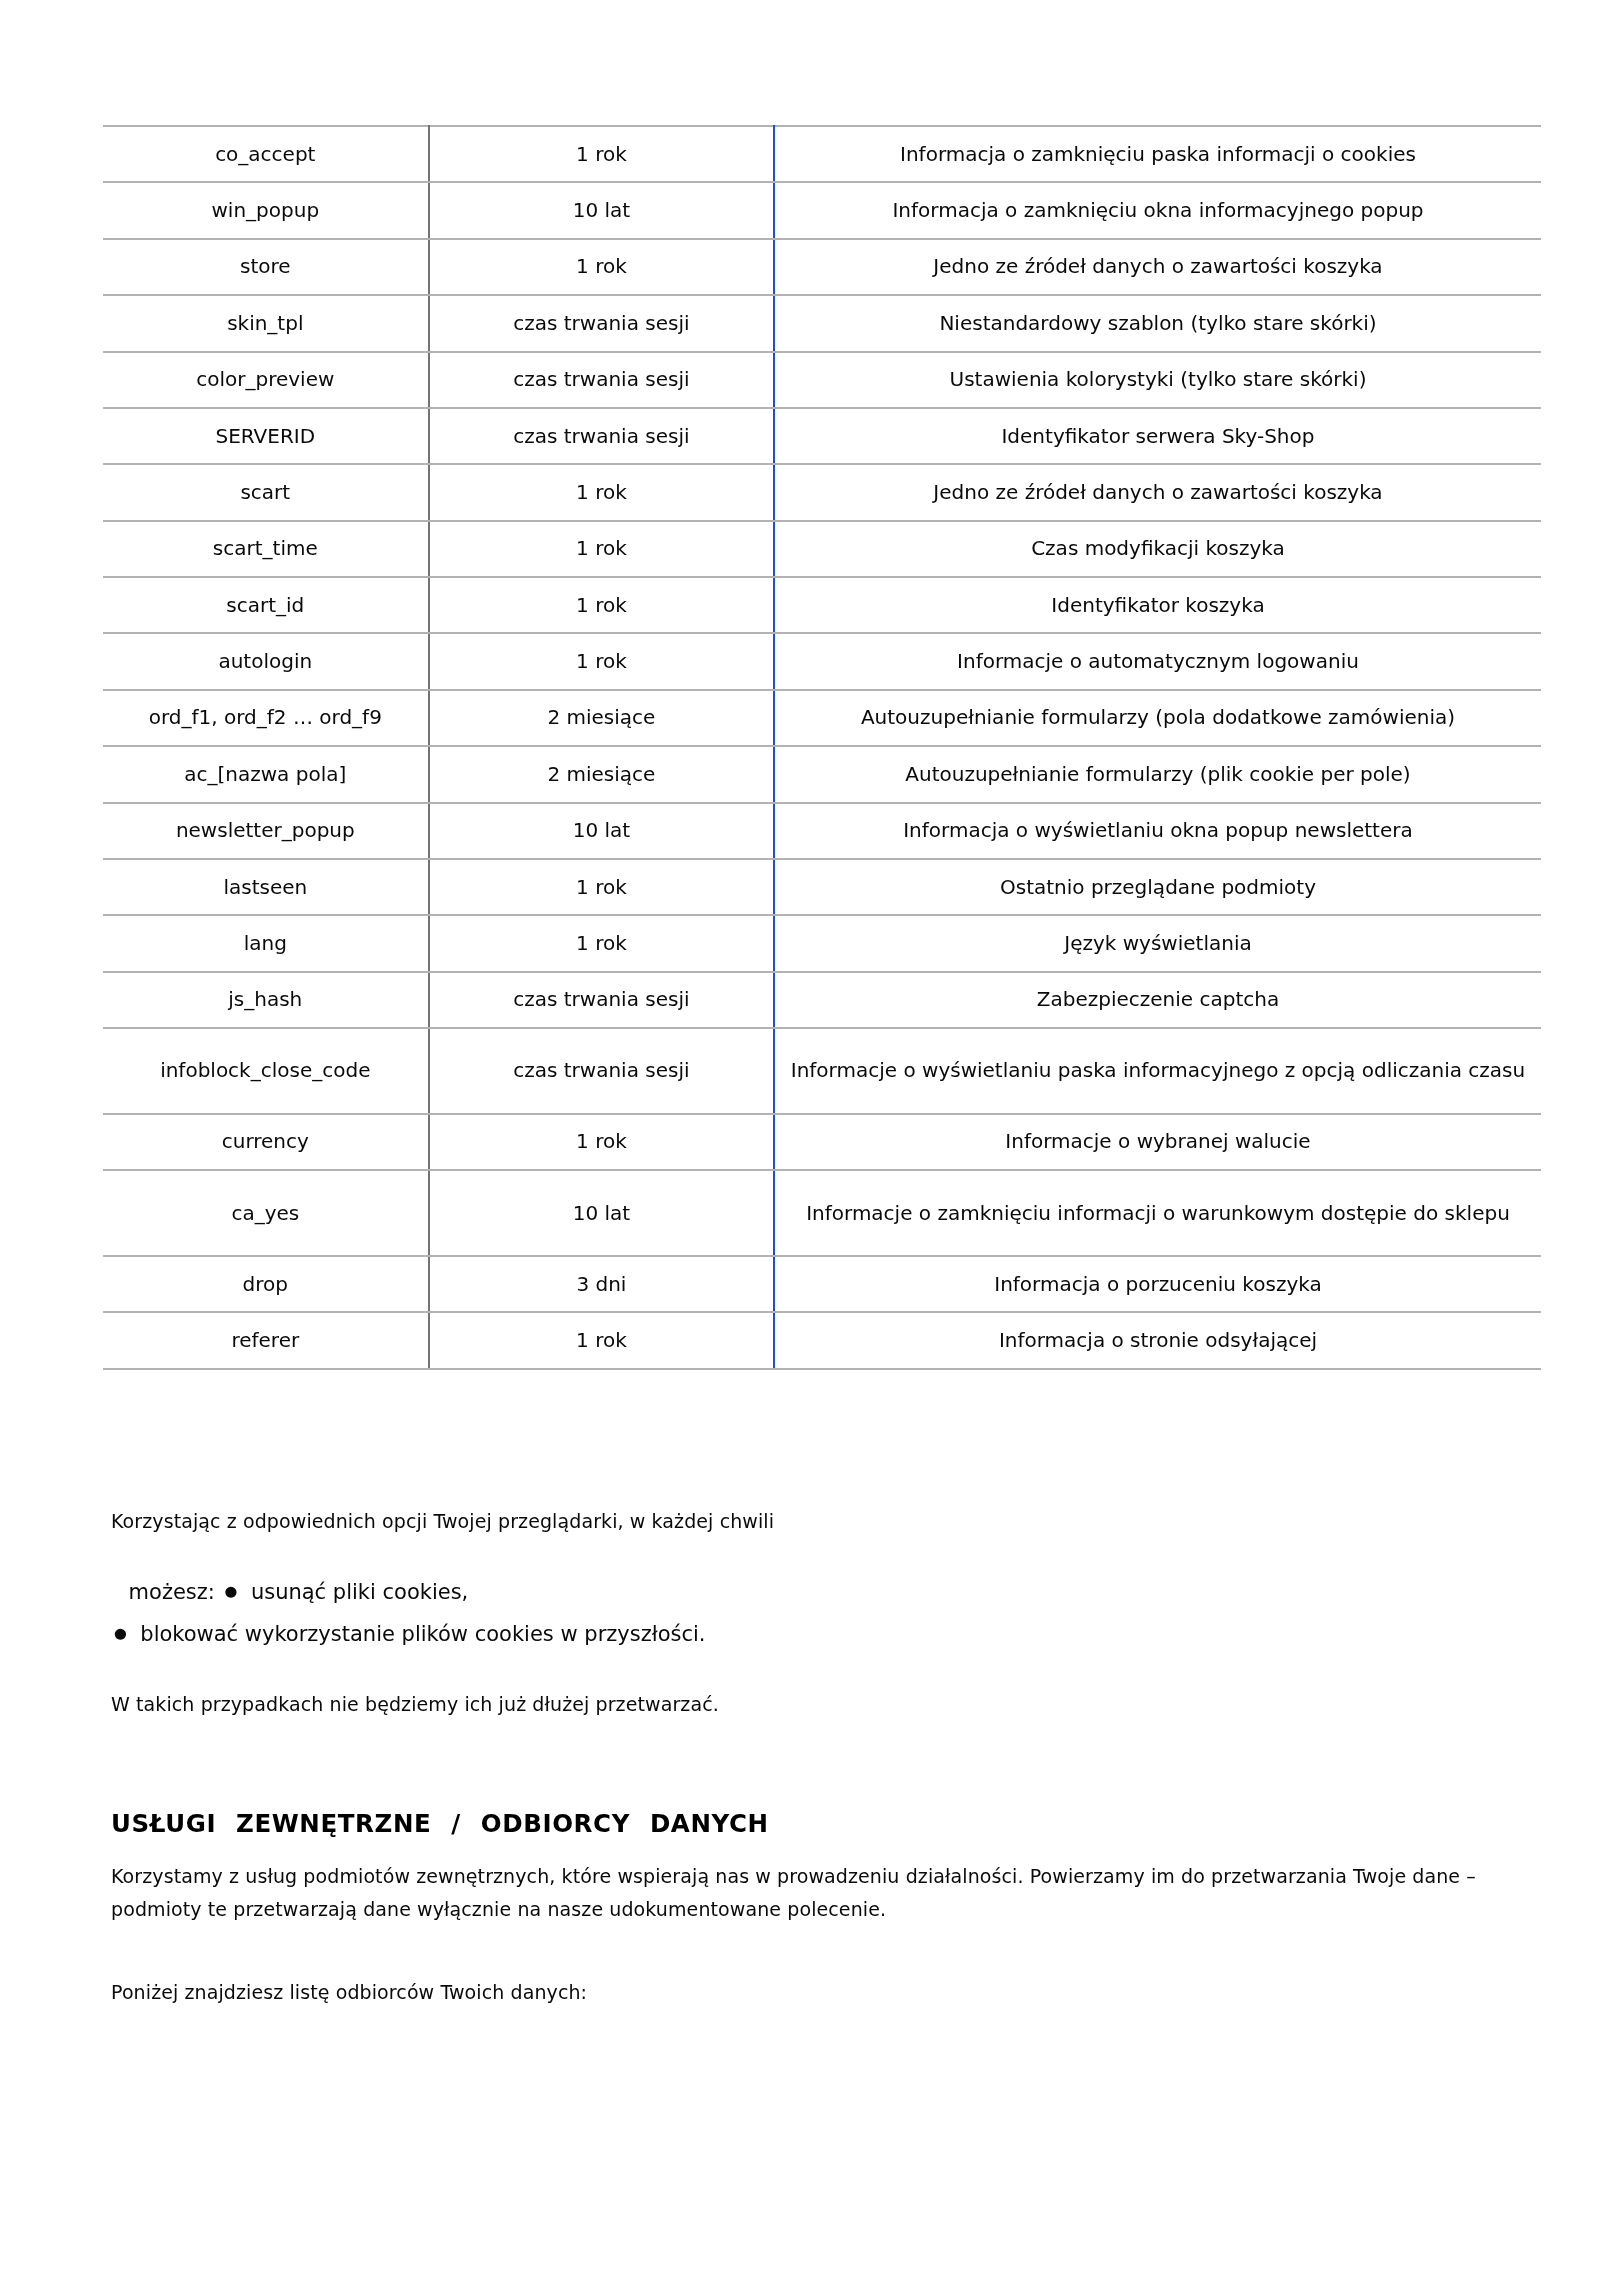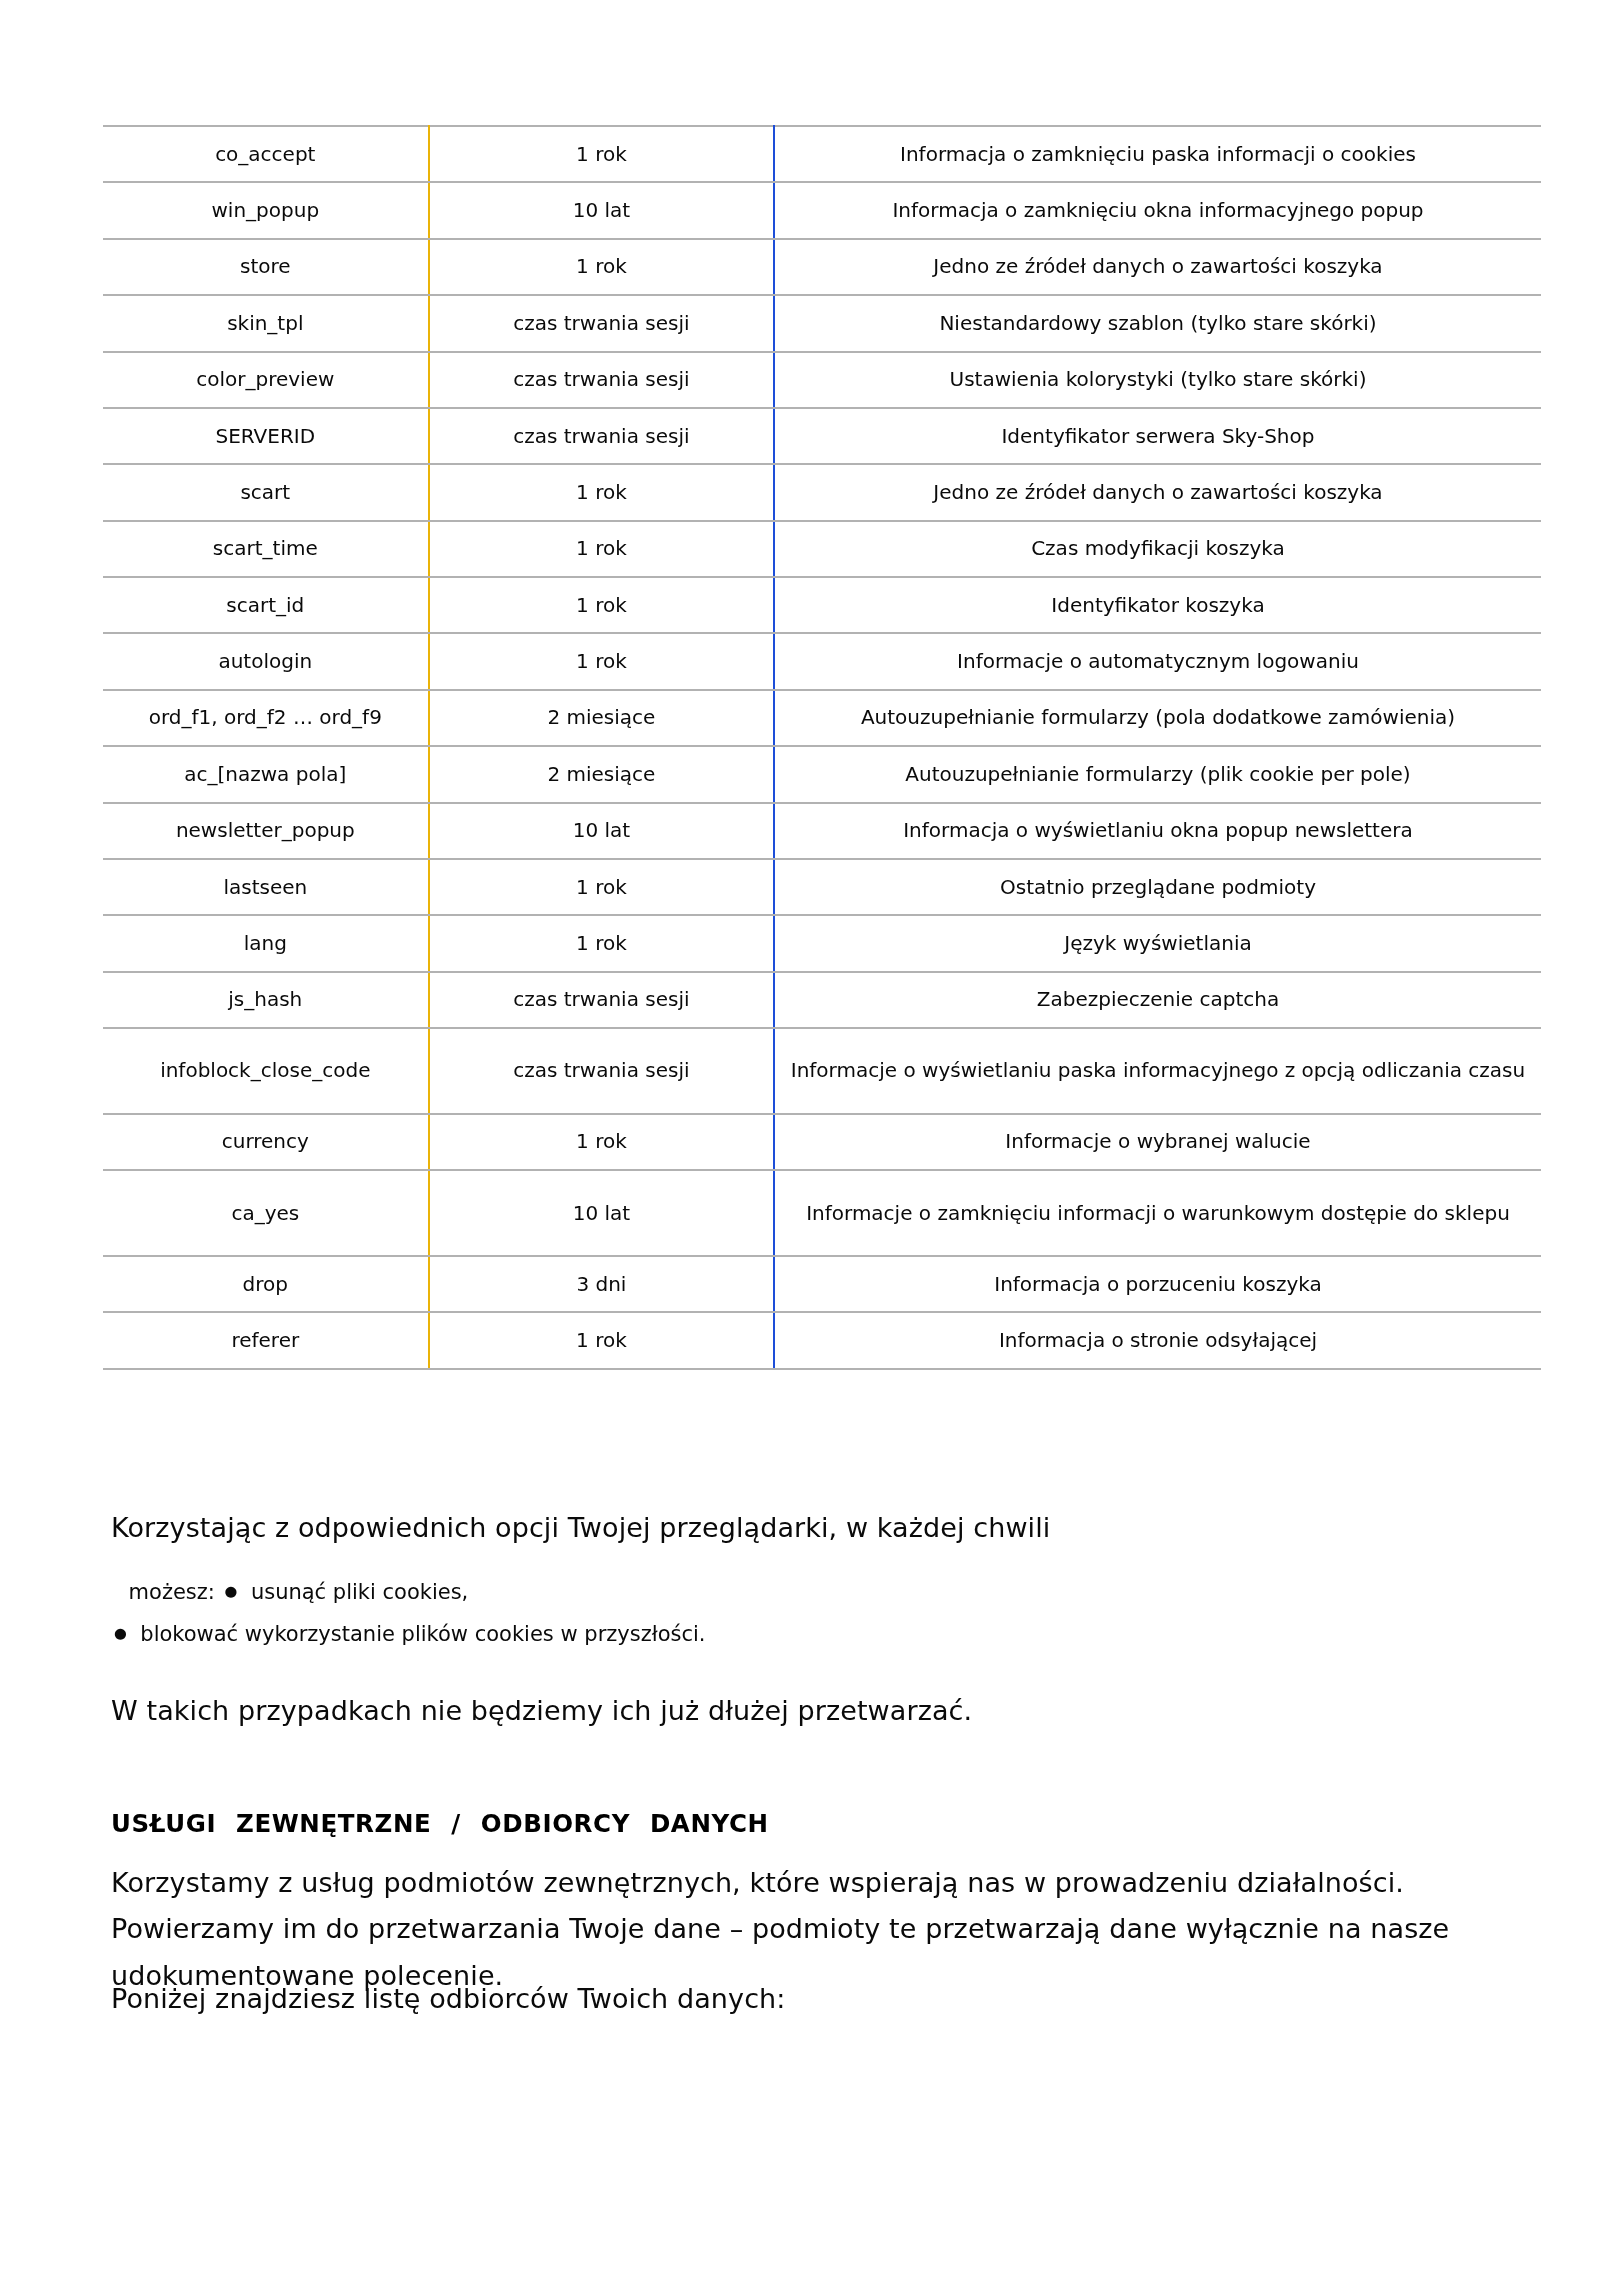--- a/index.html
+++ b/index.html
@@ -38,41 +38,41 @@
     border-bottom: 2px solid #b2b2b2;
     text-align: center;
     vertical-align: middle;
     font-size: 20px;
     line-height: 1.45;
     padding: 12.7px 7.8px;
     color: #0a0a0a;
   }
   .cookie-table td.c-name {
     width: 309px;
-    border-right: 2px solid #eab308;
+    border-right: 2px solid #737373;
   }
   .cookie-table td.c-dur {
     width: 328px;
     border-right: 2px solid #1d4ed8;
   }
   .cookie-table td.c-desc {
     width: 750px;
   }
   .cookie-table tr:first-child td {
     border-top: 2px solid #b2b2b2;
   }
   .cookie-table tr.tall td {
     padding-top: 27.4px;
     padding-bottom: 27.4px;
   }
 
   
   .para {
     position: absolute;
-    font-size: 27px;
+    font-size: 19px;
     line-height: 1.62;
     color: #0a0a0a;
     letter-spacing: 0.1px;
   }
 
   #p-browser-options {
     left: 111px;
     top: 1506px;
     width: 1274px;
   }

